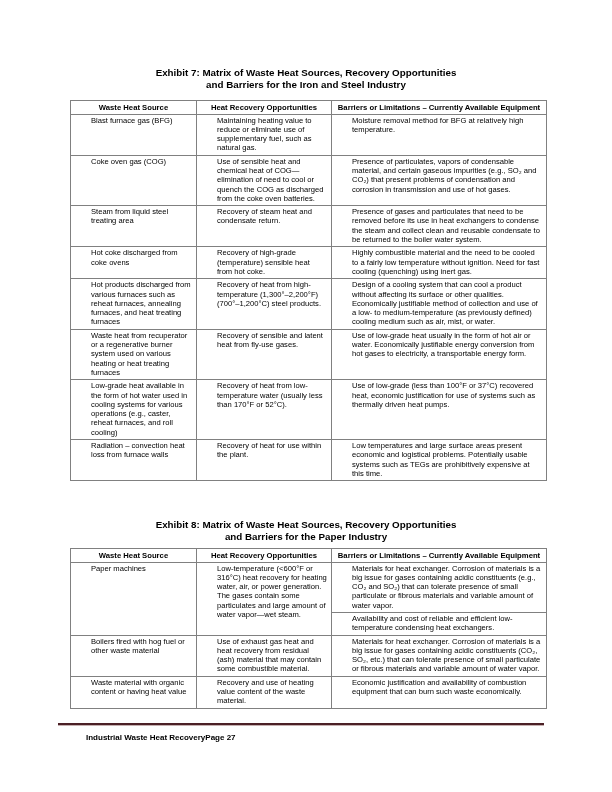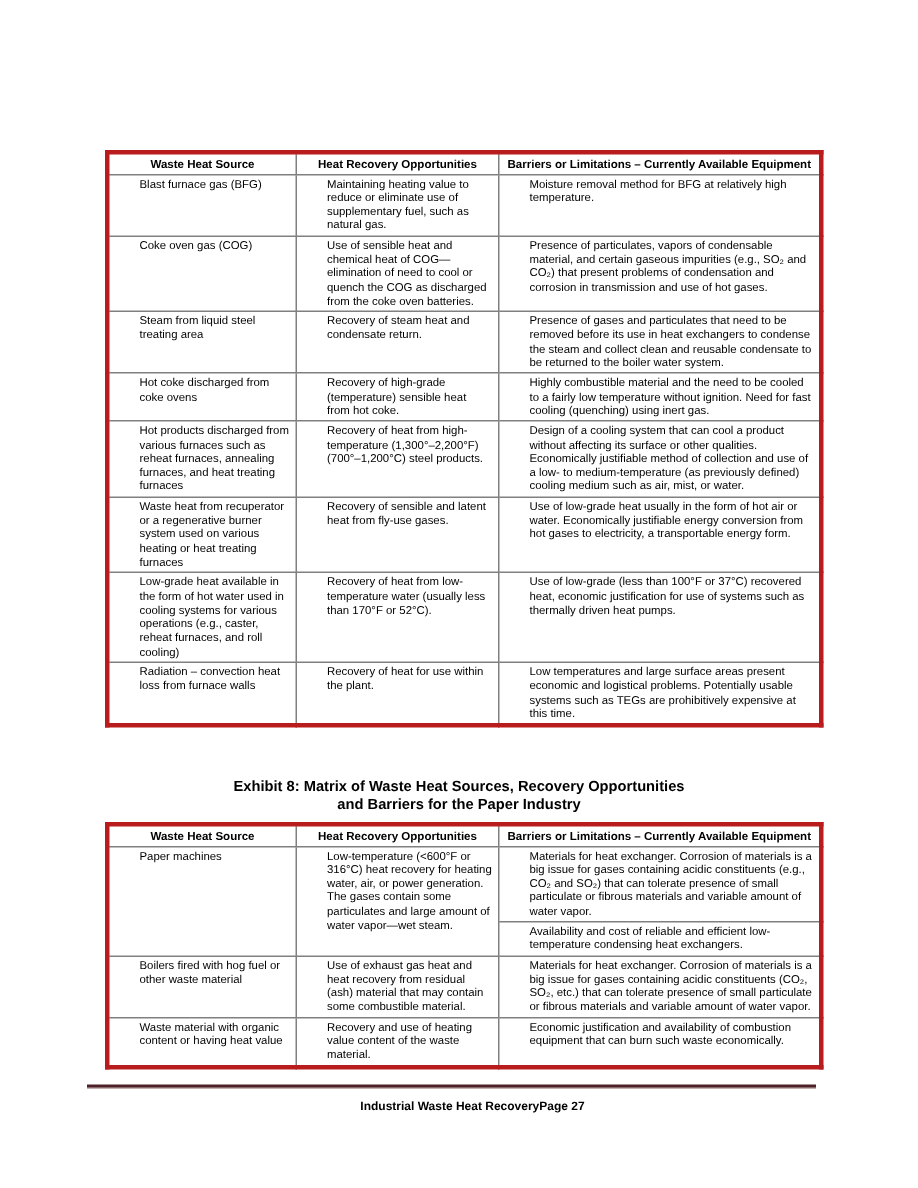--- a/index.html
+++ b/index.html
@@ -24,21 +24,21 @@
   }
   #exhibit7-title { top: 67px; }
   #exhibit8-title { top: 519px; }
 
   table.matrix {
     position: absolute;
     left: 70px;
     width: 476px;
     border-collapse: collapse;
     table-layout: fixed;
-    border: 3px solid #b91c1c;
+    border: 1px solid #b91c1c;
   }
   #table-iron-steel { top: 100px; }
   #table-paper      { top: 548px; }
 
   table.matrix th, table.matrix td {
     border: 1px solid #808080;
   }
   table.matrix th {
     font-size: 7.7px;
     line-height: 9.5px;
@@ -65,32 +65,36 @@
     height: 3px;
     background: #4b2026;
     border-bottom: 1px solid #c5b0b0;
   }
   .footer-text {
     position: absolute;
     left: 58px;
     top: 733px;
     width: 486px;
     display: flex;
-    justify-content: center;
+    justify-content: flex-start;
     font-weight: bold;
     font-size: 8px;
     line-height: 10px;
     padding-left: 28px;
   }
 </style>
 </head>
 <body>
 
 <div class="page">
 
+  <div class="exhibit-title" id="exhibit7-title">
+    <div>Exhibit 7: Matrix of Waste Heat Sources, Recovery Opportunities</div>
+    <div>and Barriers for the Iron and Steel Industry</div>
+  </div>
 
   <table class="matrix" id="table-iron-steel">
     <colgroup>
         <col class="c1">
         <col class="c2">
         <col class="c3">
       </colgroup>
     <thead>
       <tr>
         <th>Waste Heat Source</th>

